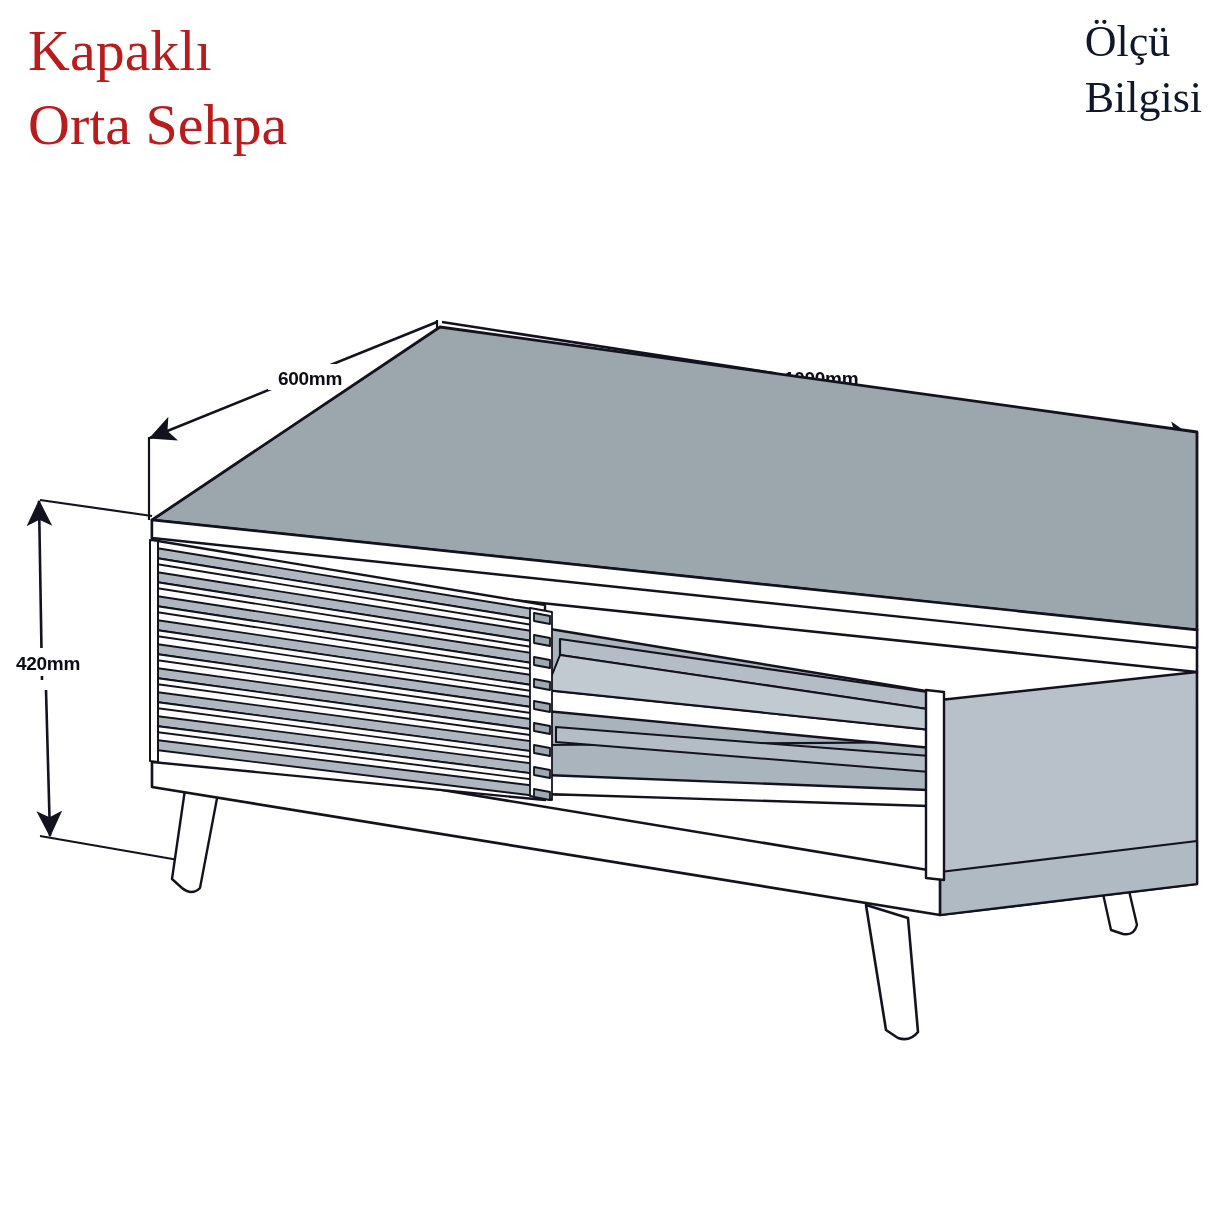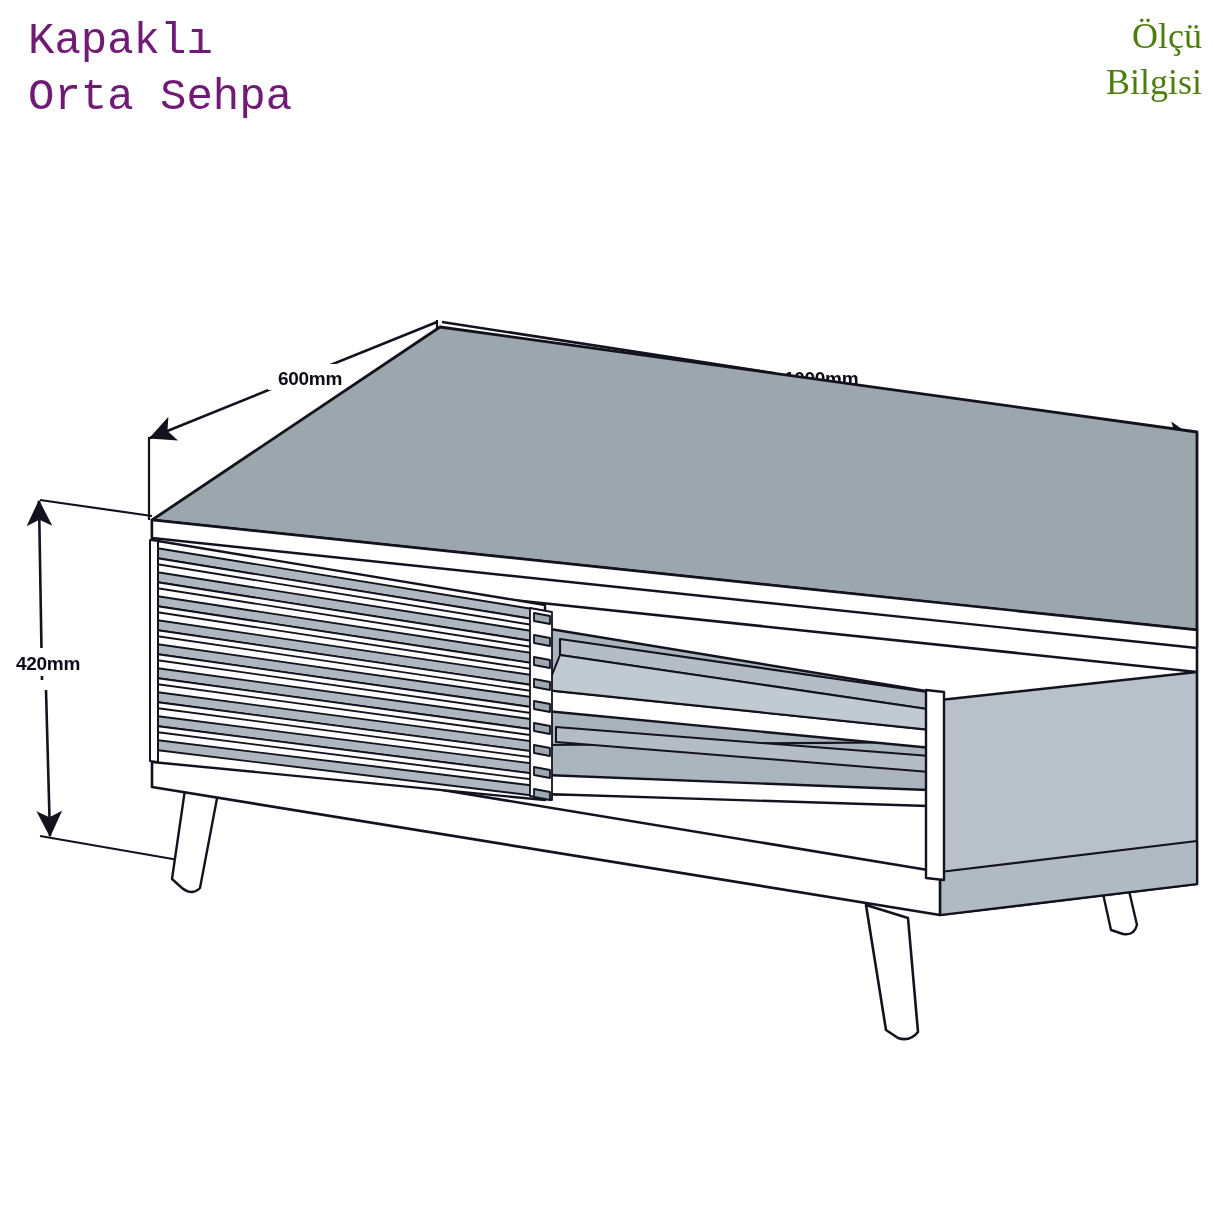--- a/index.html
+++ b/index.html
@@ -11,32 +11,32 @@
     position:relative;
   }
   #sheet{position:relative;width:1214px;height:1214px;}
 
   .title-block{
     position:absolute;top:0;left:0;width:1214px;height:140px;
     pointer-events:none;
   }
   .title-left{
     position:absolute;left:28px;top:14px;
-    font-family:Liberation Mono, monospace;
-    font-size:44px;line-height:1.27;
-    color:#701a75;
+    font-family:Liberation Serif, serif;
+    font-size:58px;line-height:1.27;
+    color:#b91c1c;
     text-align:left;
     white-space:pre-line;
   }
   .title-right{
     position:absolute;right:12px;top:14px;
     font-family:"Liberation Serif", serif;
-    font-size:36px;line-height:1.27;
-    color:#4d7c0f;
-    text-align:right;
+    font-size:44px;line-height:1.27;
+    color:#0f172a;
+    text-align:left;
     white-space:pre-line;
   }
   svg#drawing{position:absolute;left:0;top:0;width:1214px;height:1214px;display:block;}
   .dimlbl{
     font-family:"Liberation Sans", sans-serif;
     font-weight:bold;
     font-size:19px;
     fill:#0c0c16;
     letter-spacing:-0.3px;
   }

